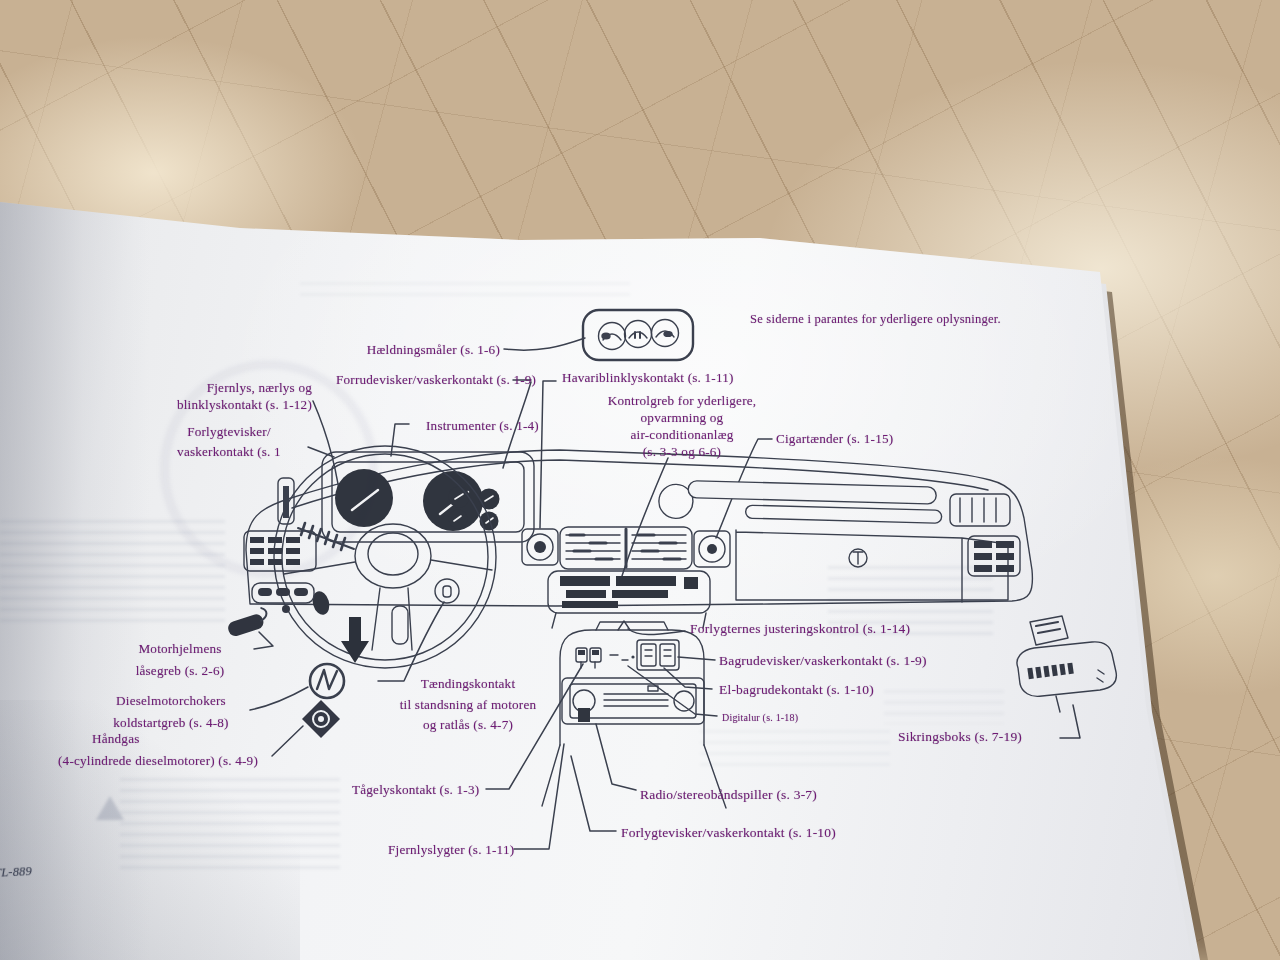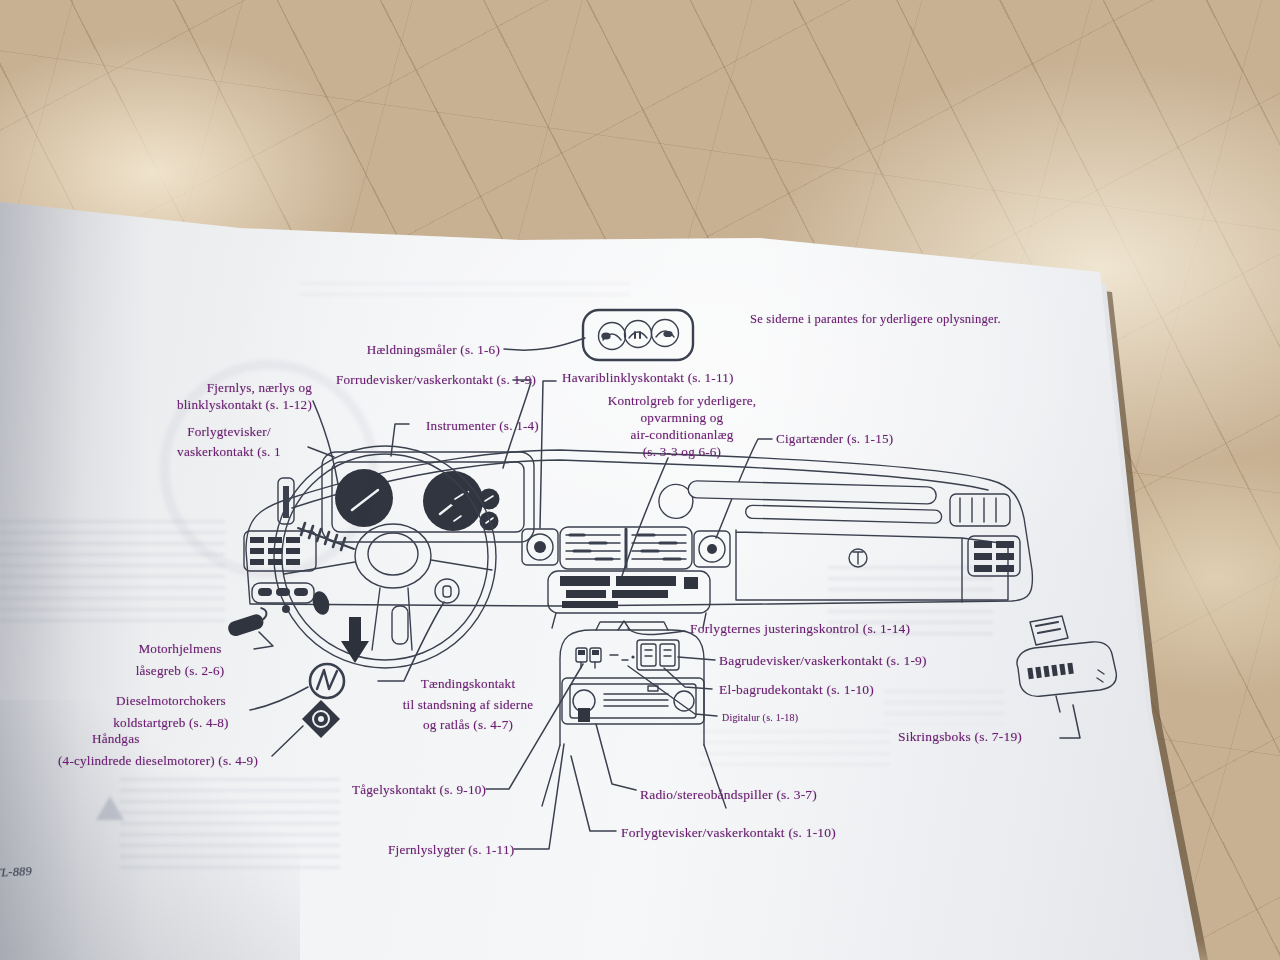--- a/index.html
+++ b/index.html
@@ -336,21 +336,21 @@
   <div>koldstartgreb (s. 4-8)</div>
 </div>
 
 <div class="lbl" style="left:58px;top:728px;line-height:22px">
   <div style="padding-left:34px">Håndgas</div>
   <div>(4-cylindrede dieselmotorer) (s. 4-9)</div>
 </div>
 
 <div class="lbl" style="left:370px;top:674px;width:196px;text-align:center;line-height:20.5px">
   <div>Tændingskontakt</div>
-  <div>til standsning af siderne</div>
+  <div>til standsning af motoren</div>
   <div>og ratlås (s. 4-7)</div>
 </div>
 
 <div class="lbl" style="left:690px;top:620px;font-size:13.5px">
   <div>Forlygternes justeringskontrol (s. 1-14)</div>
 </div>
 
 <div class="lbl" style="left:719px;top:652px;font-size:13.5px">
   <div>Bagrudevisker/vaskerkontakt (s. 1-9)</div>
 </div>
@@ -361,21 +361,21 @@
 
 <div class="lbl" style="left:722px;top:709px;font-size:10px">
   <div>Digitalur (s. 1-18)</div>
 </div>
 
 <div class="lbl" style="left:898px;top:728px;font-size:13.5px">
   <div>Sikringsboks (s. 7-19)</div>
 </div>
 
 <div class="lbl" style="left:352px;top:781px">
-  <div>Tågelyskontakt (s. 9-10)</div>
+  <div>Tågelyskontakt (s. 1-3)</div>
 </div>
 
 <div class="lbl" style="left:640px;top:786px;font-size:13.5px">
   <div>Radio/stereobåndspiller (s. 3-7)</div>
 </div>
 
 <div class="lbl" style="left:388px;top:841px">
   <div>Fjernlyslygter (s. 1-11)</div>
 </div>
 

